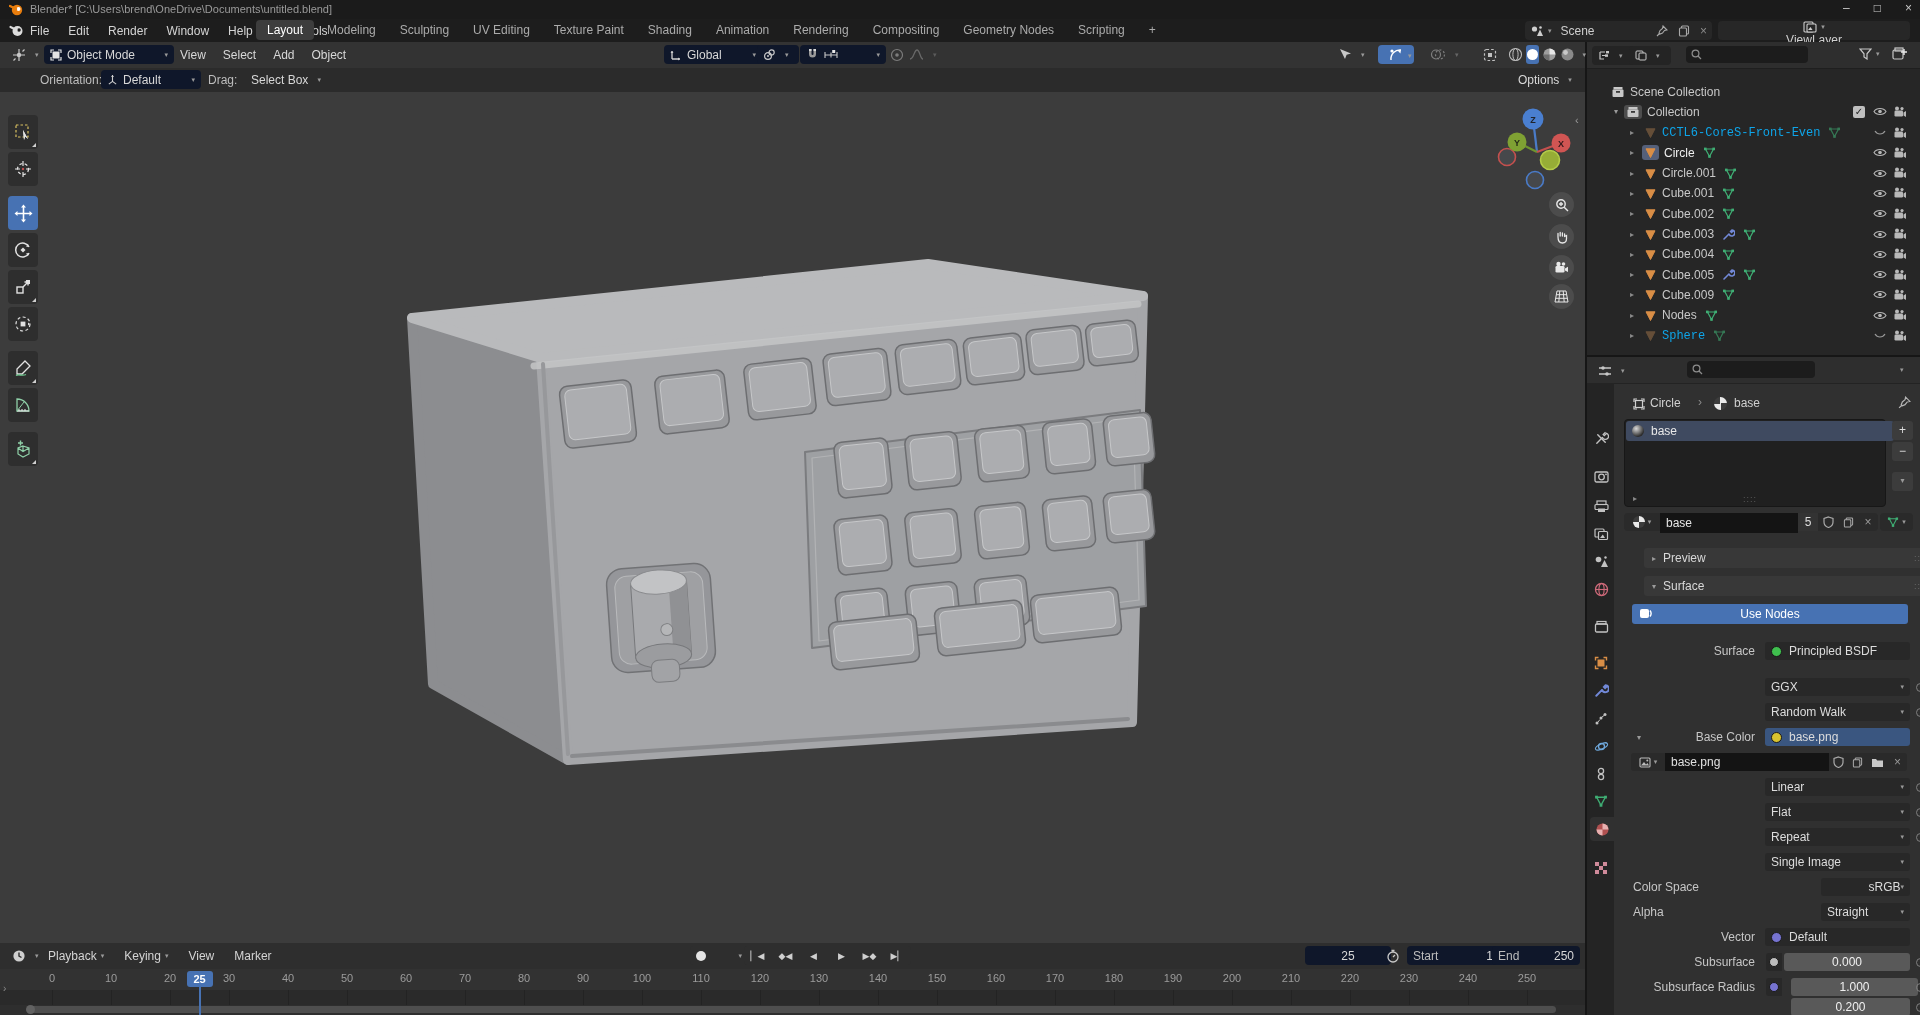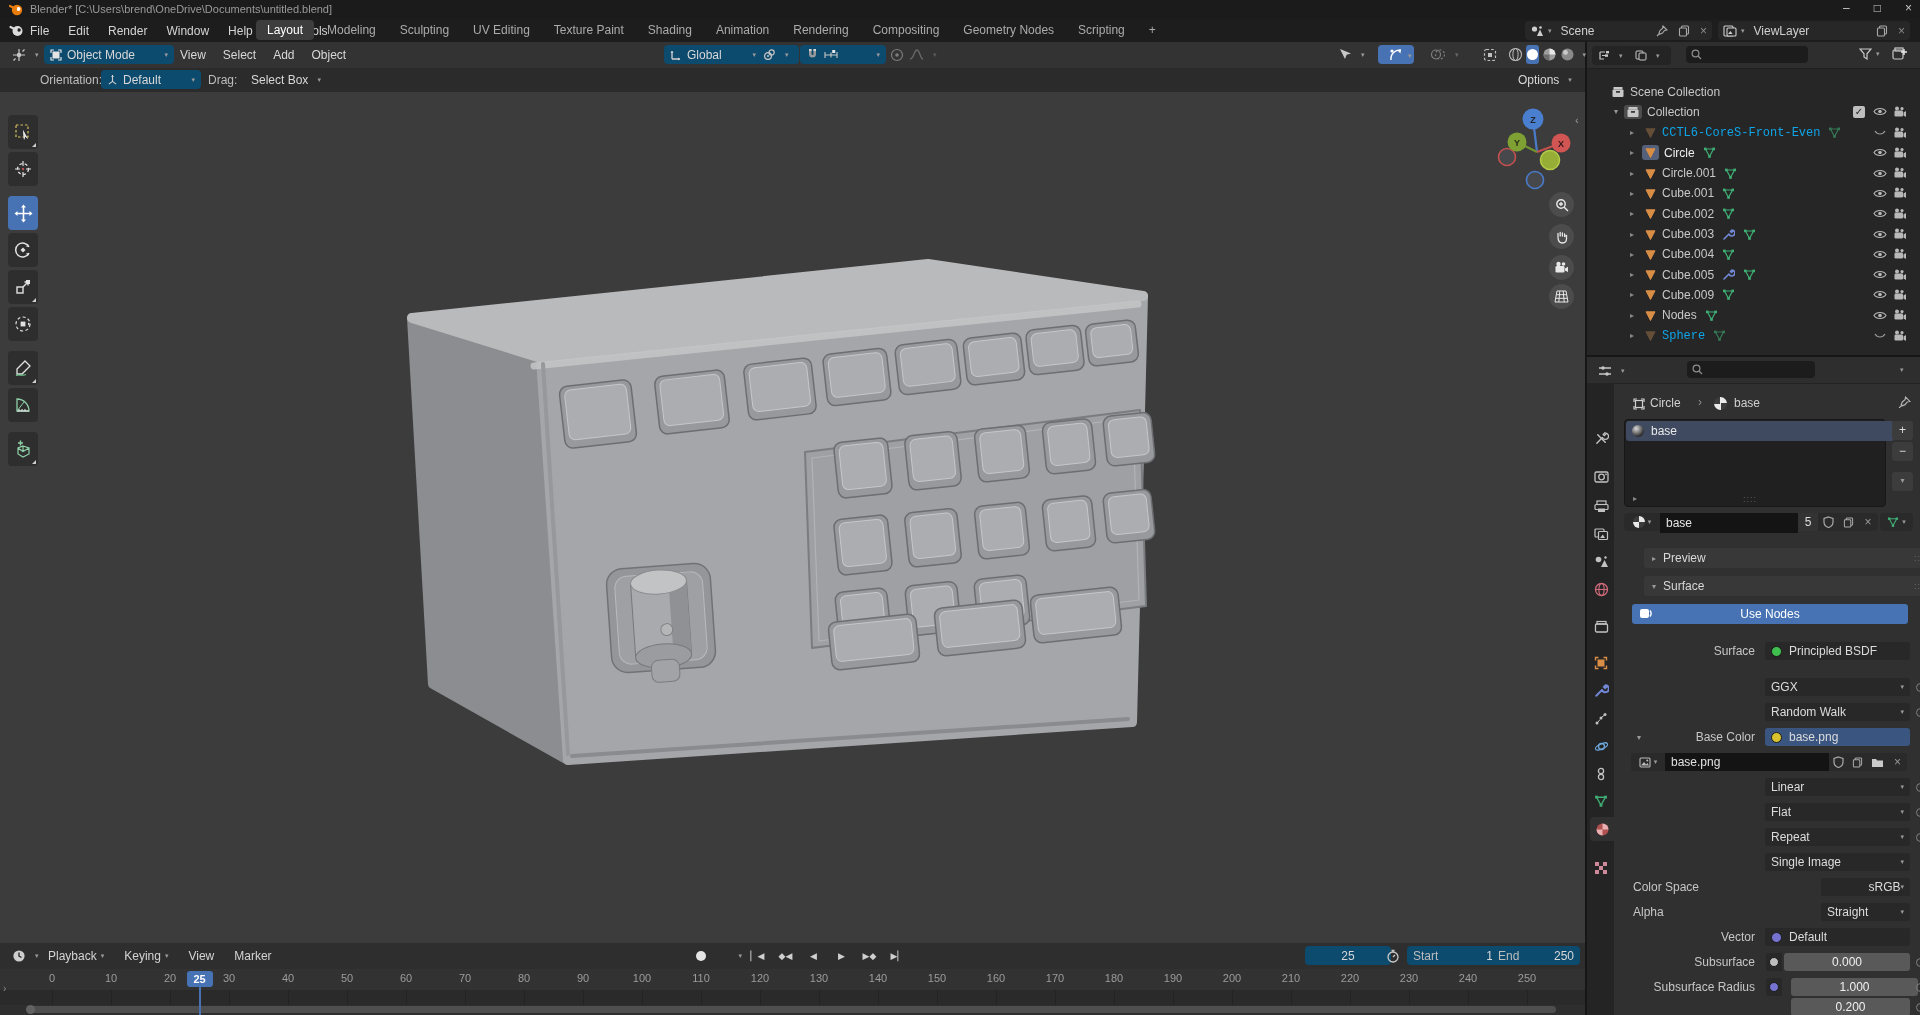--- a/index.html
+++ b/index.html
@@ -21,21 +21,21 @@
   .tab.active{background:#3d3d3d;color:#ffffff;}
   .dbgroup{position:absolute;top:2px;height:19px;background:#272727;border-radius:4px;display:flex;align-items:center;color:#cfcfcf;}
   .dbgroup .seg{display:flex;align-items:center;padding:0 5px;height:100%;}
   .dbgroup .name{flex:1;padding:0 4px;}
   .ico-btn{color:#9f9f9f;display:flex;align-items:center;}
   
   #viewport{left:0;top:42px;width:1585px;height:901px;background:#3c3c3c;}
   #vp-header{position:absolute;left:0;top:0;width:1585px;height:26px;background:#333333;border-bottom:1px solid #272727;}
   #vp-tools{position:absolute;left:0;top:26px;width:1585px;height:24px;background:#2b2b2b;}
   #vp-canvas{position:absolute;left:0;top:50px;width:1585px;height:851px;background:#3c3c3c;overflow:hidden;}
-  .hdr-widget{position:absolute;top:3px;height:19px;background:#0c4a6e;border-radius:4px;display:flex;align-items:center;color:#d8d8d8;padding:0 6px;gap:5px;}
+  .hdr-widget{position:absolute;top:3px;height:19px;background:#0f172a;border-radius:4px;display:flex;align-items:center;color:#d8d8d8;padding:0 6px;gap:5px;}
   .lbl{color:#bdbdbd;}
   
   .tool-btn{position:absolute;left:8px;width:30px;height:34px;background:#2e2e2e;border-radius:4px;display:flex;align-items:center;justify-content:center;}
   .tool-btn.active{background:#4772b3;}
   .subtool:after{content:"";position:absolute;right:2px;bottom:2px;border-left:4px solid transparent;border-bottom:4px solid #cfcfcf;}
   
   .nav-btn{position:absolute;width:25px;height:25px;border-radius:50%;background:rgba(96,96,96,0.45);display:flex;align-items:center;justify-content:center;}
   
   #timeline{left:0;top:943px;width:1585px;height:72px;background:#2e2e2e;}
   #tl-header{position:absolute;left:0;top:0;width:1585px;height:26px;background:#2e2e2e;border-bottom:1px solid #252525;}
@@ -143,21 +143,21 @@
       </span>
       <span class="seg ico-btn">
         <svg width="12" height="12" viewBox="0 0 12 12">
             <rect x="3.5" y="1" width="7" height="8" rx="1" fill="none" stroke="#a8a8a8" stroke-width="1.1"></rect>
             <rect x="1.5" y="3" width="7" height="8" rx="1" fill="#272727" stroke="#a8a8a8" stroke-width="1.1"></rect>
           </svg>
       </span>
       <span class="seg" style="color:#8a8a8a;">×</span>
     </div>
 
-    <div class="dbgroup" style="left:1718px;width:192px;">
+    <div class="dbgroup" style="left:1718px;width:192px;flex-direction:column;">
       <span class="seg">
         <svg width="14" height="12" viewBox="0 0 14 12">
             <rect x="1" y="1" width="9" height="10" rx="1" fill="none" stroke="#cfcfcf" stroke-width="1.1"></rect>
             <rect x="4" y="3" width="9" height="8" rx="1" fill="#272727" stroke="#cfcfcf" stroke-width="1.1"></rect>
             <path d="M5 9 L7.5 6 L9.5 9 Z" fill="#cfcfcf"></path>
           </svg>
         <span class="chev">▾</span>
       </span>
       <span class="name">ViewLayer</span>
       <span class="seg ico-btn">

